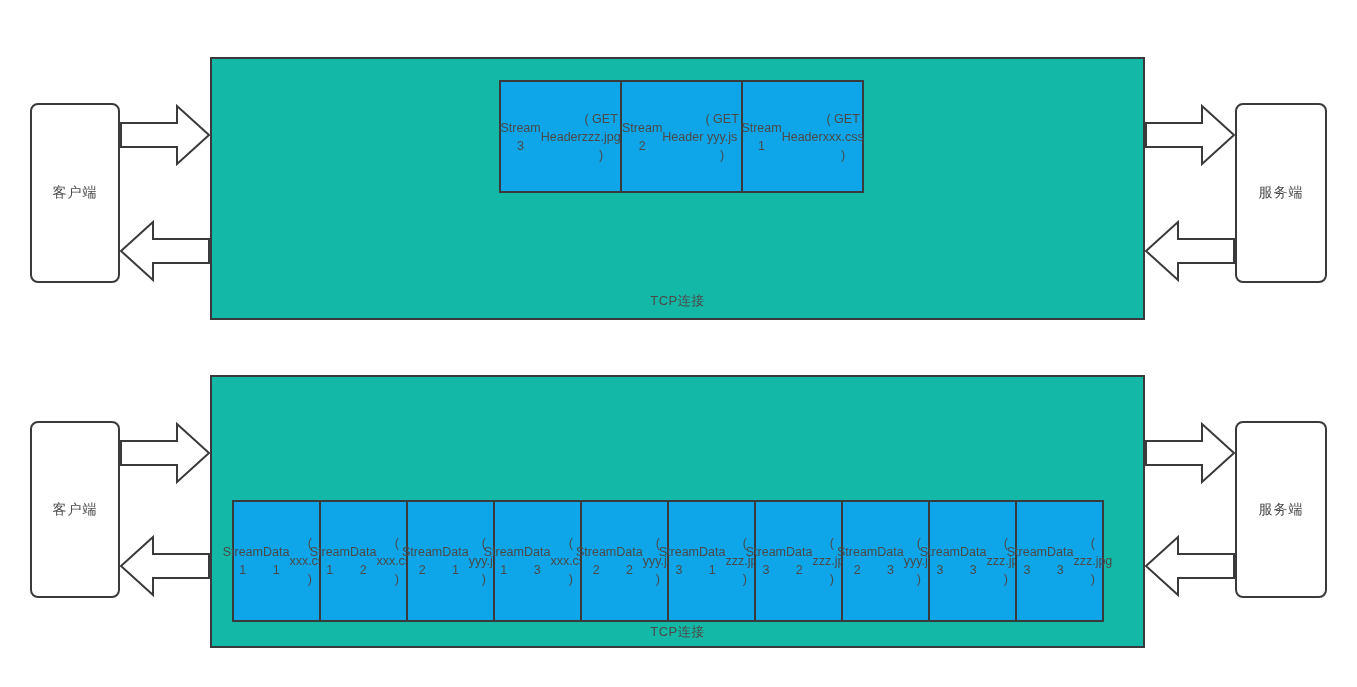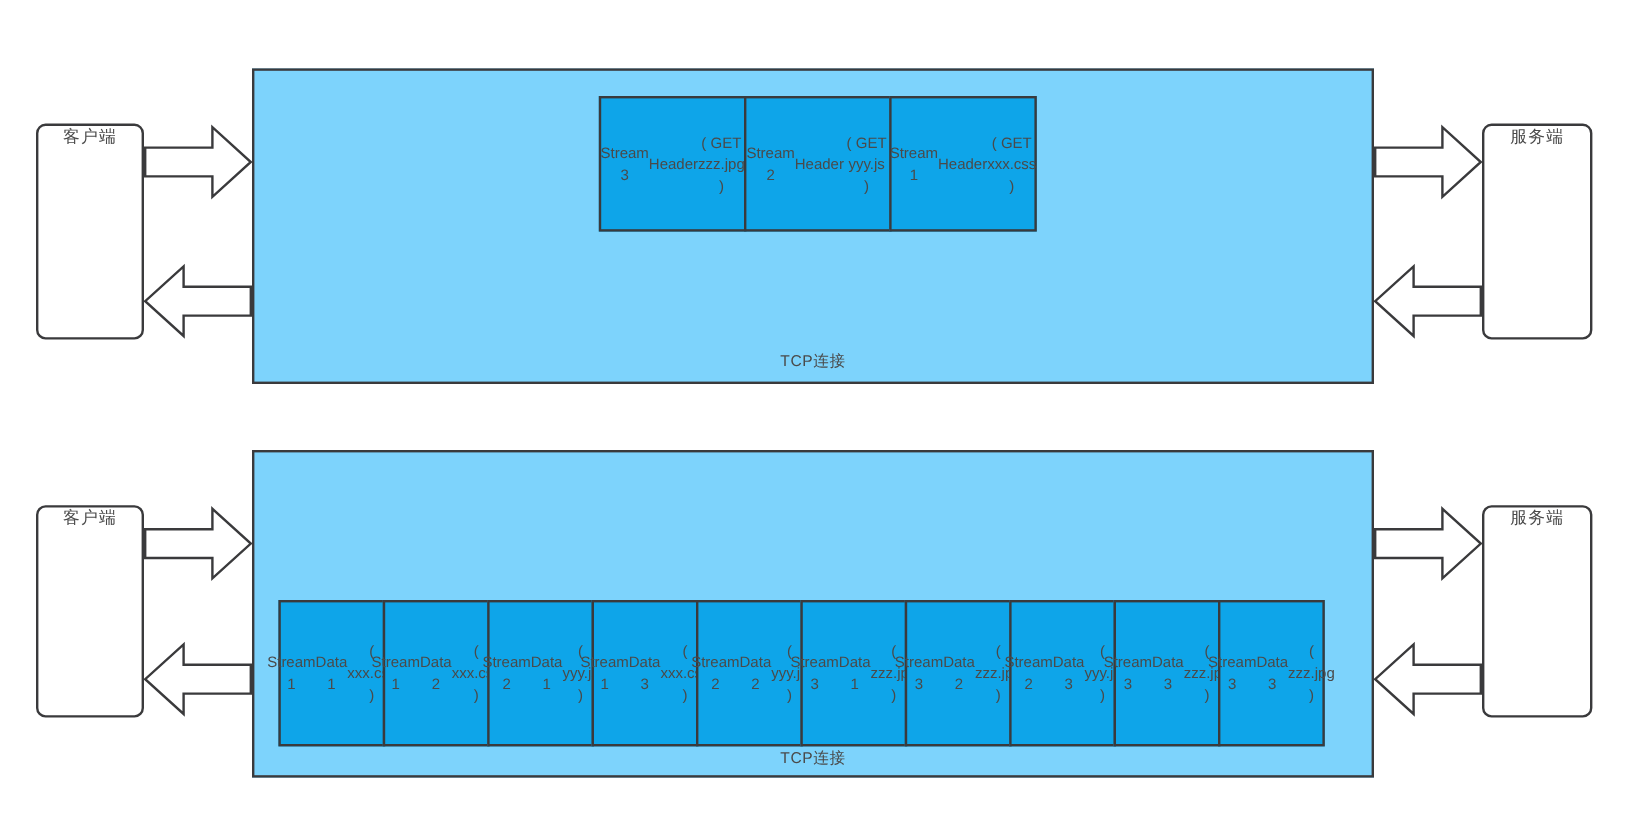--- a/index.html
+++ b/index.html
@@ -6,34 +6,34 @@
     --stroke:#3a3a3c;
     --text:#4a4a4a;
   }
   *{ box-sizing:border-box; margin:0; padding:0; }
   html,body{ background:#ffffff; }
   body{ font-family:"Liberation Sans","DejaVu Sans",sans-serif; color:var(--text); }
   .canvas{
     position:relative; width:1357px; height:687px; background:#ffffff; overflow:hidden;
   }
   .tcp-rect{
-    position:absolute; border:2px solid var(--stroke); background:#7dd3fc;
+    position:absolute; border:2px solid var(--stroke); background:#14b8a6;
   }
   #rect1{ left:210px; top:57px; width:935px; height:263px; }
   #rect2{ left:210px; top:375px; width:935px; height:273px; }
   .tcp-label{
     position:absolute; left:0; right:0; text-align:center;
     font-size:13px; color:var(--text); letter-spacing:0.5px;
   }
   #rect1 .tcp-label{ bottom:8px; }
   #rect2 .tcp-label{ bottom:5px; }
 
   .endpoint{
     position:absolute; width:90px; border:2px solid var(--stroke); border-radius:8px;
-    background:#ffffff; display:flex; justify-content:center;
+    background:#ffffff; display:flex; align-items:center; justify-content:center;
     font-size:14px; color:var(--text); letter-spacing:1px;
   }
   #client1{ left:30px;   top:103px; height:180px; }
   #server1{ left:1235px; top:103px; width:92px; height:180px; }
   #client2{ left:30px;   top:421px; height:177px; }
   #server2{ left:1235px; top:421px; width:92px; height:177px; }
 
   .frames{ position:absolute; display:flex; }
   #frames1{ left:499px; top:80px; }
   #frames2{ left:232px; top:500px; }

